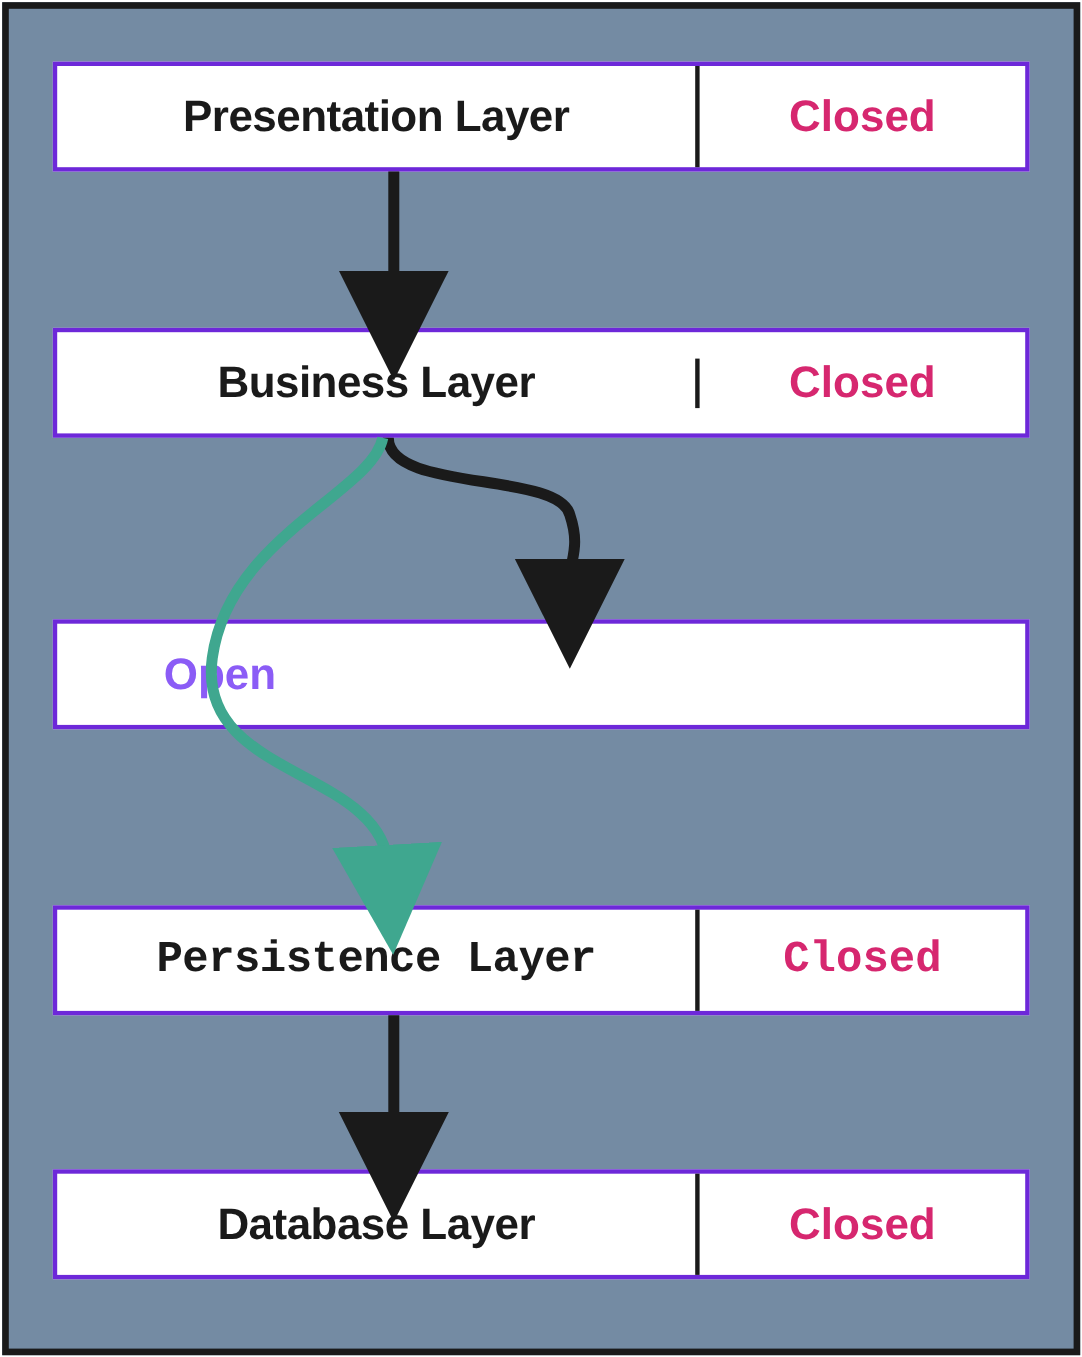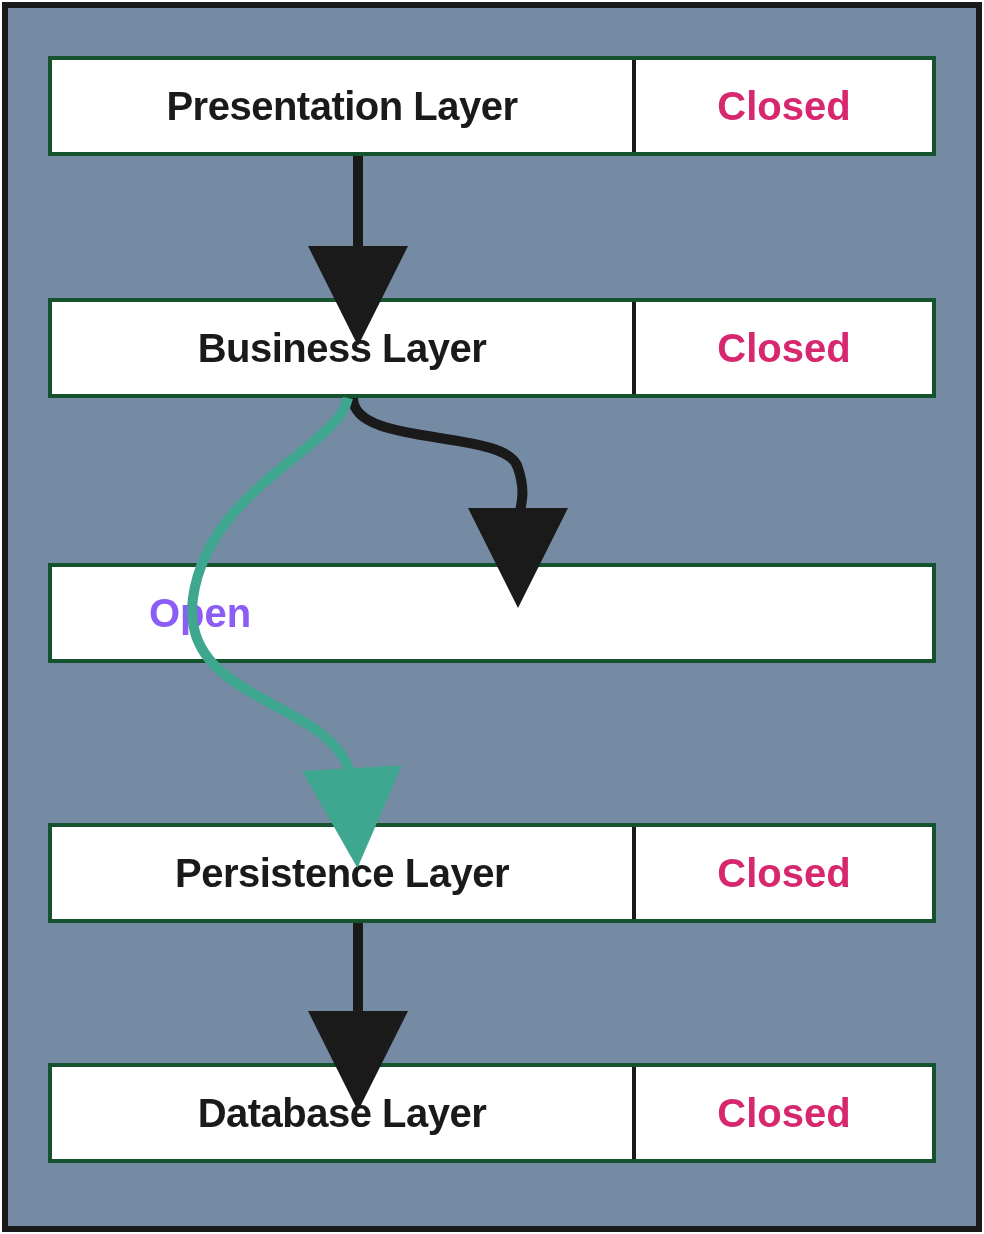--- a/index.html
+++ b/index.html
@@ -18,21 +18,21 @@
       height: 1230px;
       background: #748ba3;
       border: 6px solid #1a1a1a;
       position: relative;
       padding: 48px 40px;
     }
     .layer-box {
       display: flex;
       width: 100%;
       height: 100px;
-      border: 4px solid #14532d;
+      border: 4px solid #6d28d9;
       background: #fff;
       position: absolute;
       left: 40px;
       right: 40px;
       width: calc(100% - 80px);
     }
     .layer-name {
       flex: 1;
       display: flex;
       align-items: center;
@@ -48,23 +48,23 @@
       width: 296px;
       display: flex;
       align-items: center;
       justify-content: center;
       font-weight: 700;
       font-size: 40px;
     }
     .status-closed { color: #d6276f; }
     .status-open { color: #8b5cf6; }
     .layer-0 { top: 48px; }
-    .layer-1 { top: 290px; }
+    .layer-1 { top: 290px; align-items: center; }
     .layer-2 { top: 555px; }
-    .layer-3 { top: 815px; }
+    .layer-3 { top: 815px; font-family: Liberation Mono, monospace; }
     .layer-4 { top: 1055px; text-align: center; }
     svg.arrow-layer {
       position: absolute;
       top: 0;
       left: 0;
       width: 100%;
       height: 100%;
       pointer-events: none;
     }
   </style>

